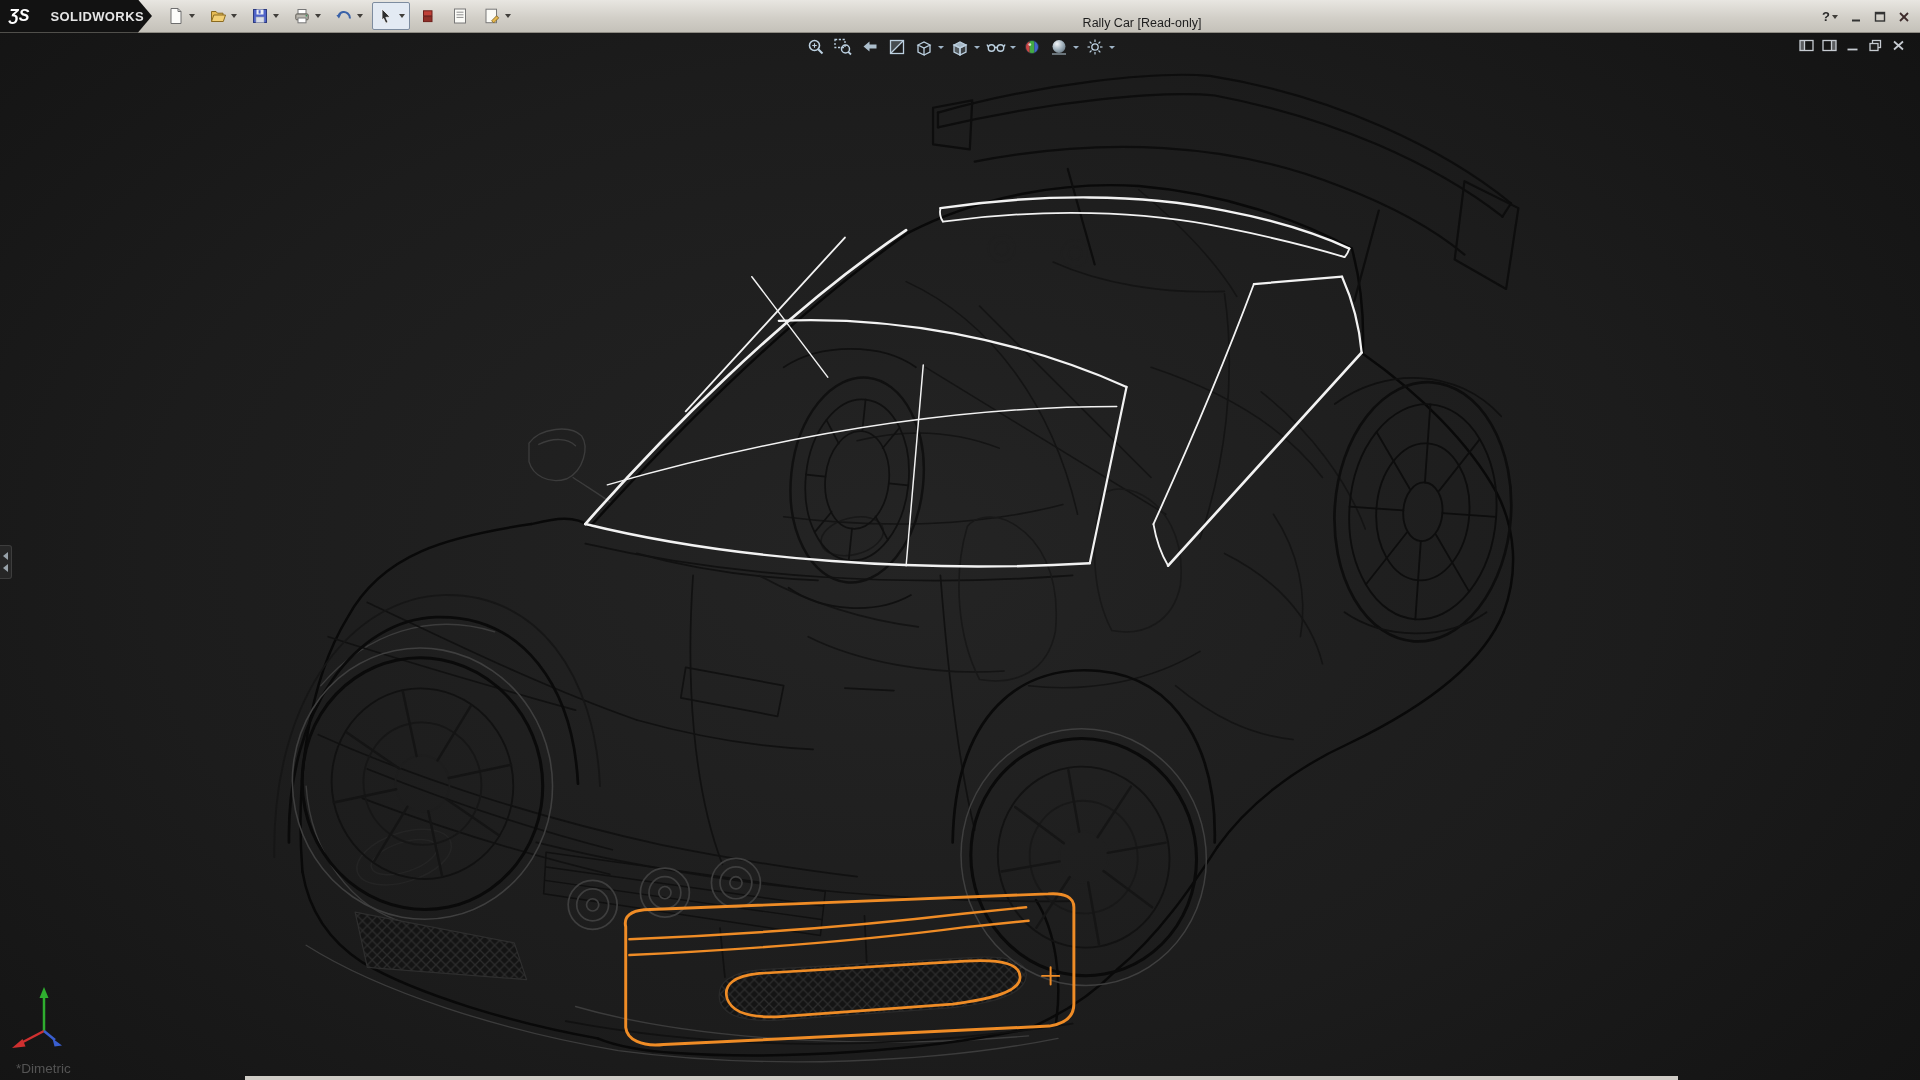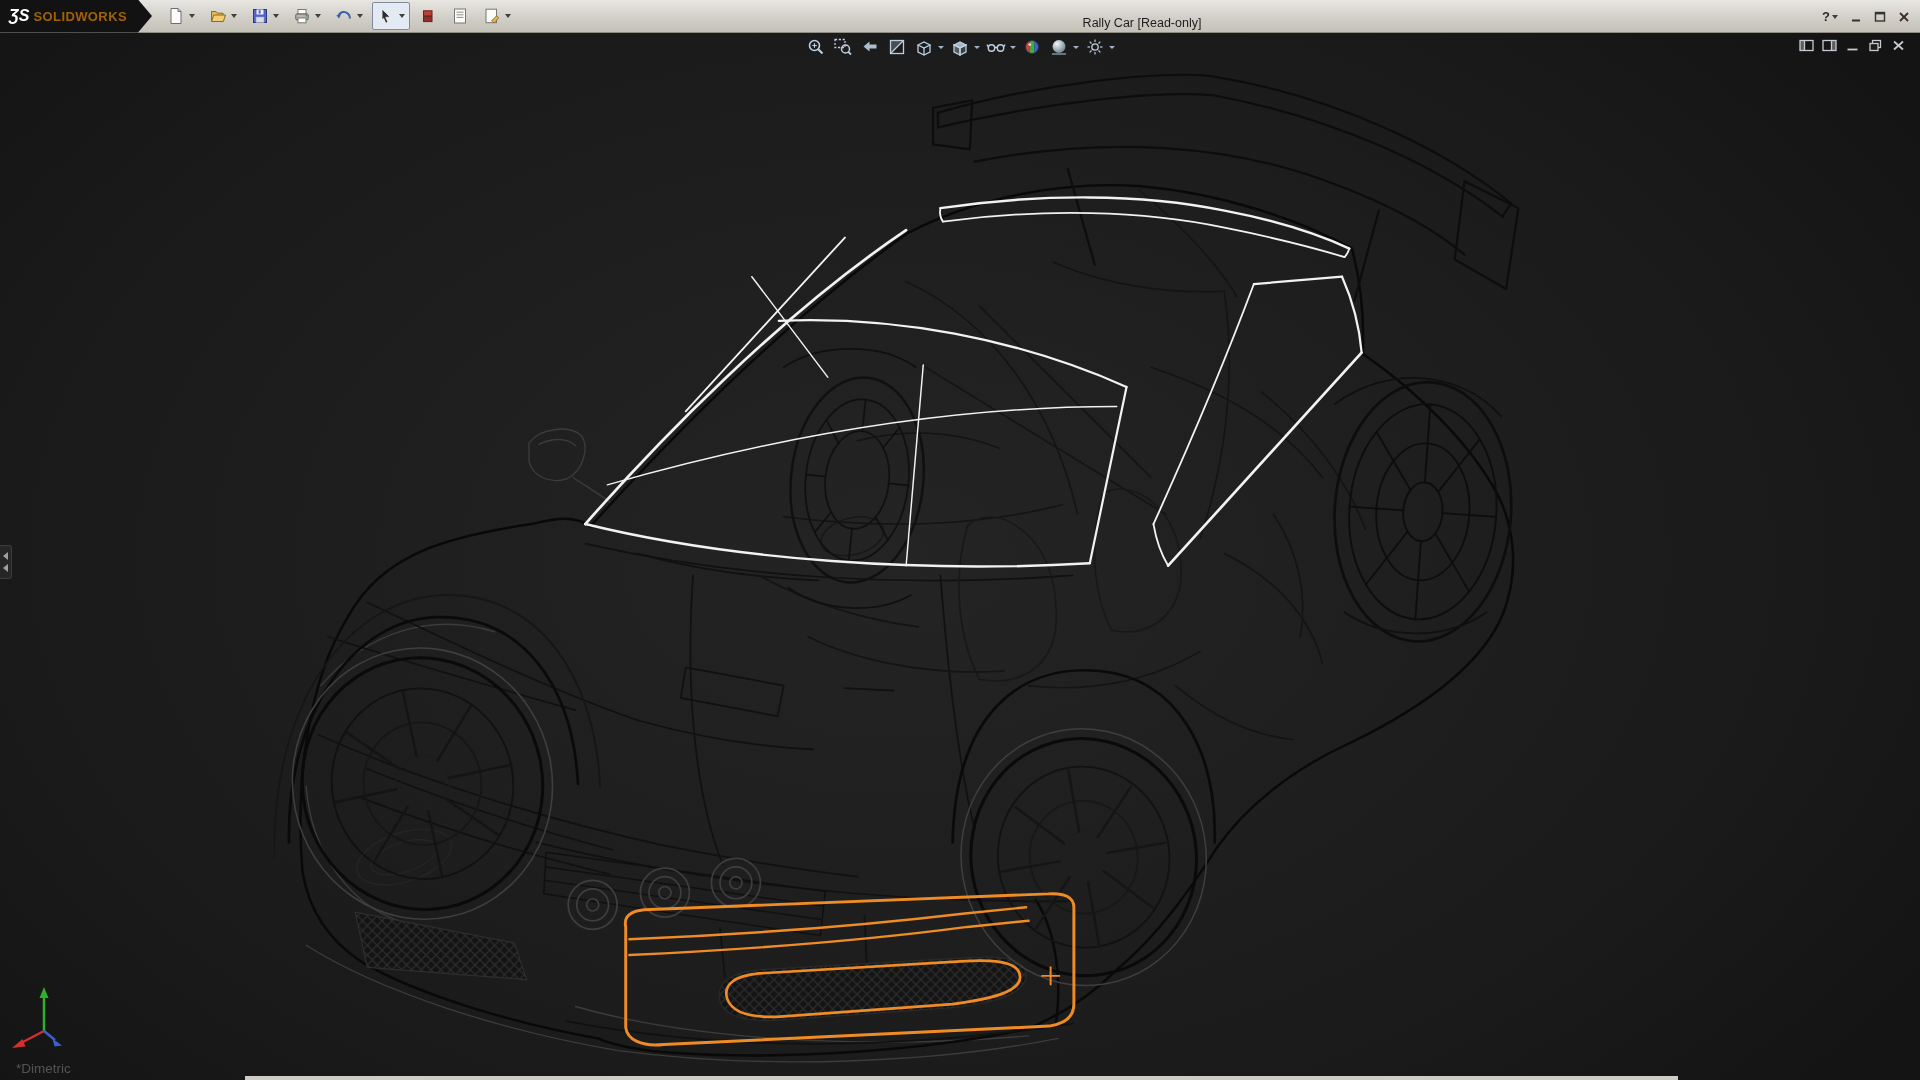--- a/index.html
+++ b/index.html
@@ -13,24 +13,24 @@
   
   .titlebar {
     position:absolute; top:0; left:0; right:0; height:33px;
     background:linear-gradient(#e8e6e1, #d2cfc8 55%, #c4c1b9);
     border-bottom:1px solid #8f8c84;
     display:flex; align-items:center; z-index:20;
   }
   .logo {
     height:33px; width:152px; flex:none; background:#121212;
     clip-path:polygon(0 0, 138px 0, 152px 50%, 138px 100%, 0 100%);
-    display:flex; align-items:center; gap:4px; padding:0 16px 0 9px;
+    display:flex; align-items:center; gap:21px; padding:0 16px 0 9px;
   }
   .logo-3s { color:#fff; font-weight:bold; font-style:italic; font-size:16px; }
-  .logo-name { color:#a16207; font-weight:bold; font-size:13px; letter-spacing:.4px; }
+  .logo-name { color:#e5e5e5; font-weight:bold; font-size:13px; letter-spacing:.4px; }
   .tb-strip { display:flex; align-items:center; margin-left:10px; gap:4px; }
   .tb-group { display:flex; align-items:center; padding:1px 2px; border:1px solid transparent; }
   .tb-group.active { background:#e3eaf3; border:1px solid #7d8c9f; border-radius:2px; }
   .tb-btn { display:flex; align-items:center; justify-content:center; width:22px; height:24px; }
   .dd-btn { display:flex; align-items:center; justify-content:center; width:10px; height:24px; }
   .dd { width:0; height:0; border-left:3.5px solid transparent; border-right:3.5px solid transparent; border-top:4px solid #403e3a; }
   .win-title {
     position:absolute; left:1142px; top:0; height:46px; transform:translateX(-50%);
     display:flex; align-items:center; font-size:12.5px; color:#1d1d1d; white-space:nowrap;
   }

